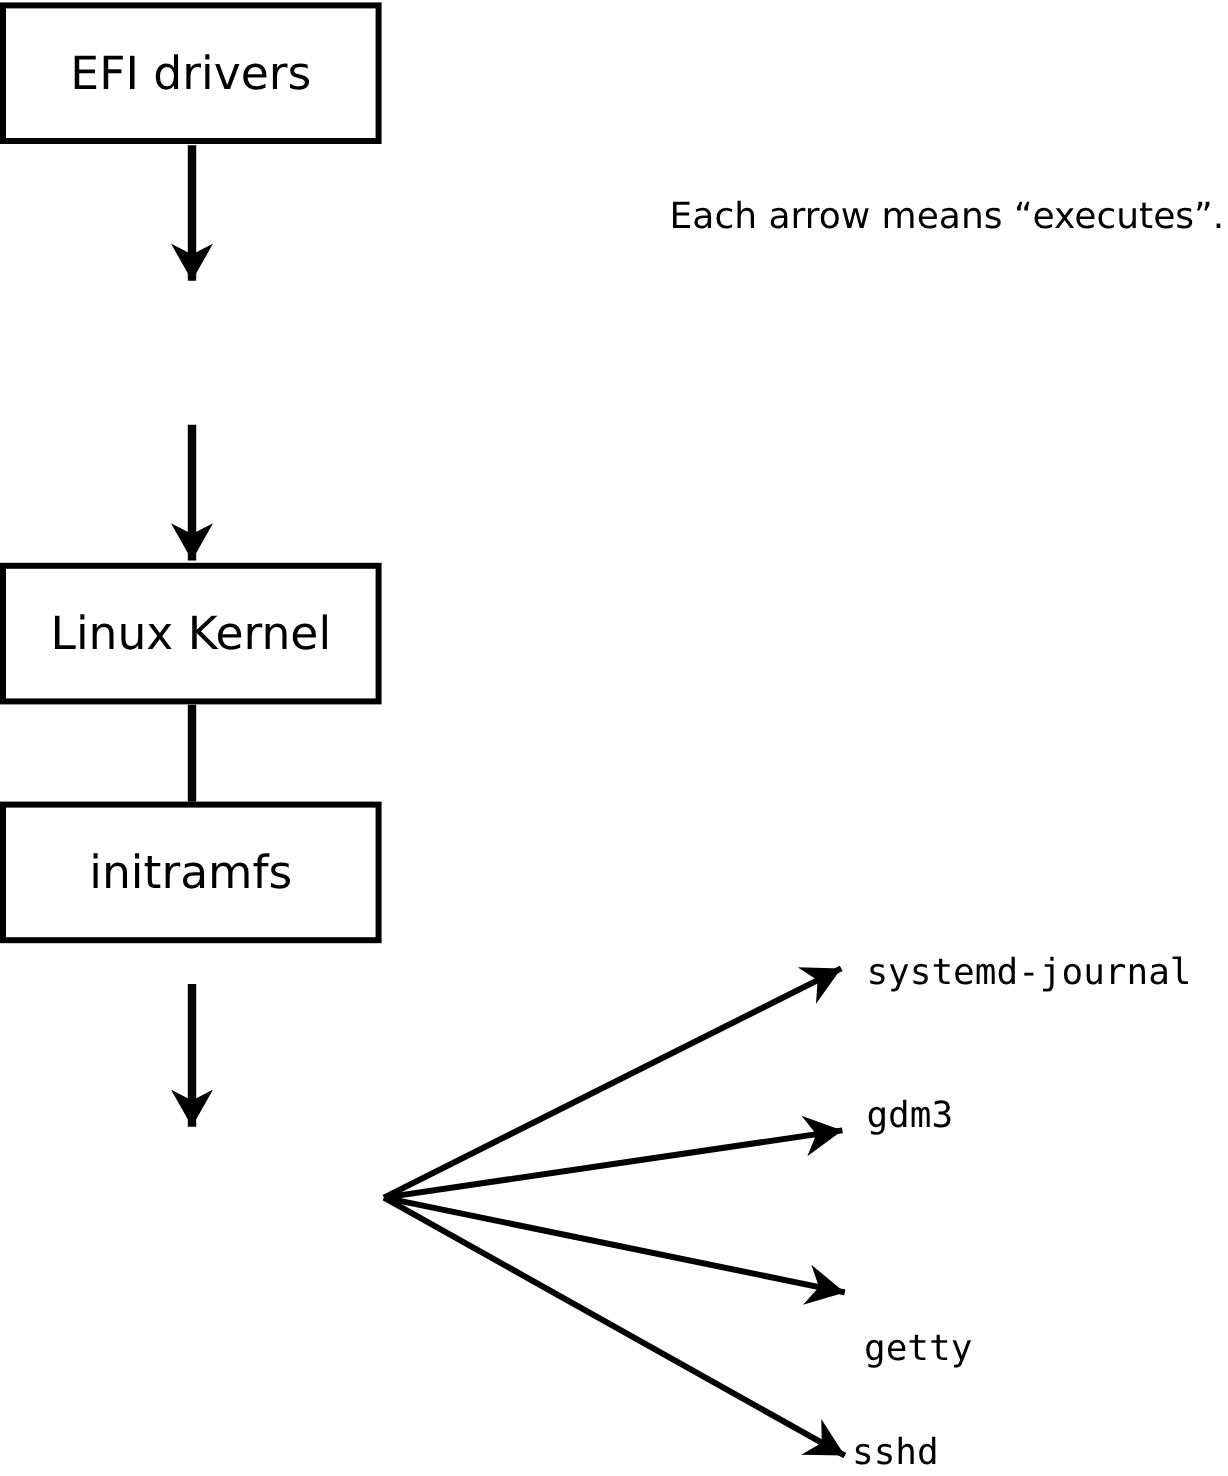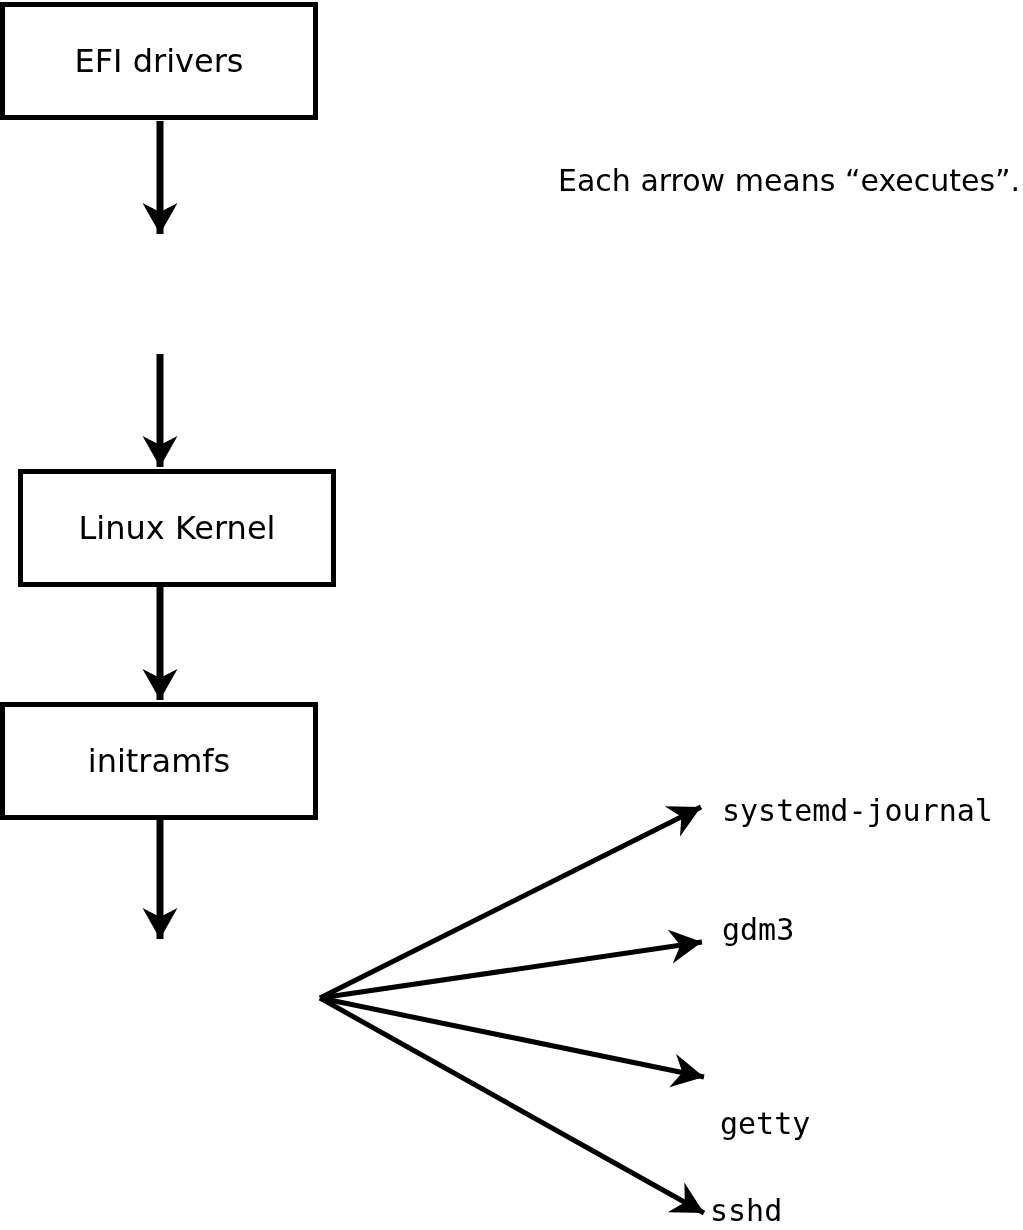--- a/index.html
+++ b/index.html
@@ -21,27 +21,27 @@
     position: absolute;
     left: 0;
     width: 318px;
     height: 118px;
     box-sizing: border-box;
     border: 5px solid #000000;
     background: #ffffff;
     display: flex;
     align-items: center;
     justify-content: center;
-    font-size: 32px;
+    font-size: 38px;
     line-height: 30px;
   }
   .node-efi        { top: 2px; }
   .node-bootloader { top: 236px; }
-  .node-kernel     { top: 469px; margin-left: 18px; }
-  .node-initramfs  { top: 702px; }
+  .node-kernel     { top: 469px; }
+  .node-initramfs  { top: 668px; }
   .node-systemd    { top: 941px; }
   .proc {
     position: absolute;
     font-family: "DejaVu Sans Mono", monospace;
     font-size: 30px;
     line-height: 30px;
     white-space: pre;
   }
   .proc-journal { left: 722px; top: 776px; margin-top: 20px; }
   .proc-gdm3    { left: 722px; top: 915px; }

